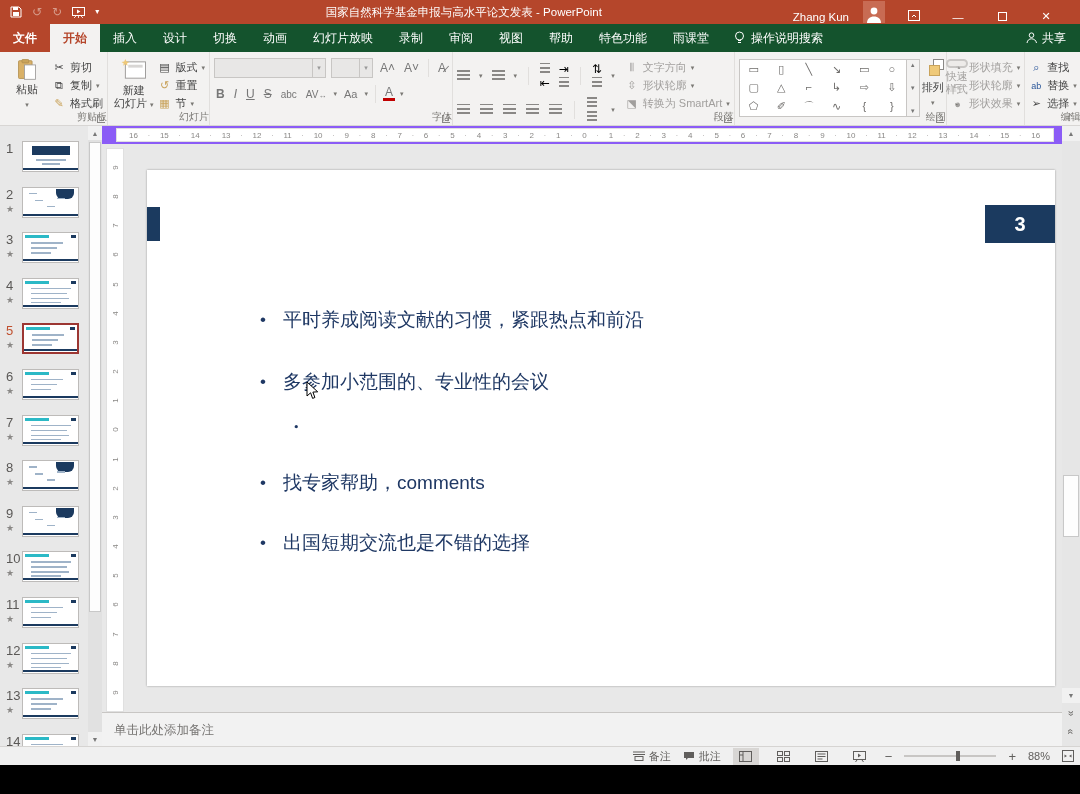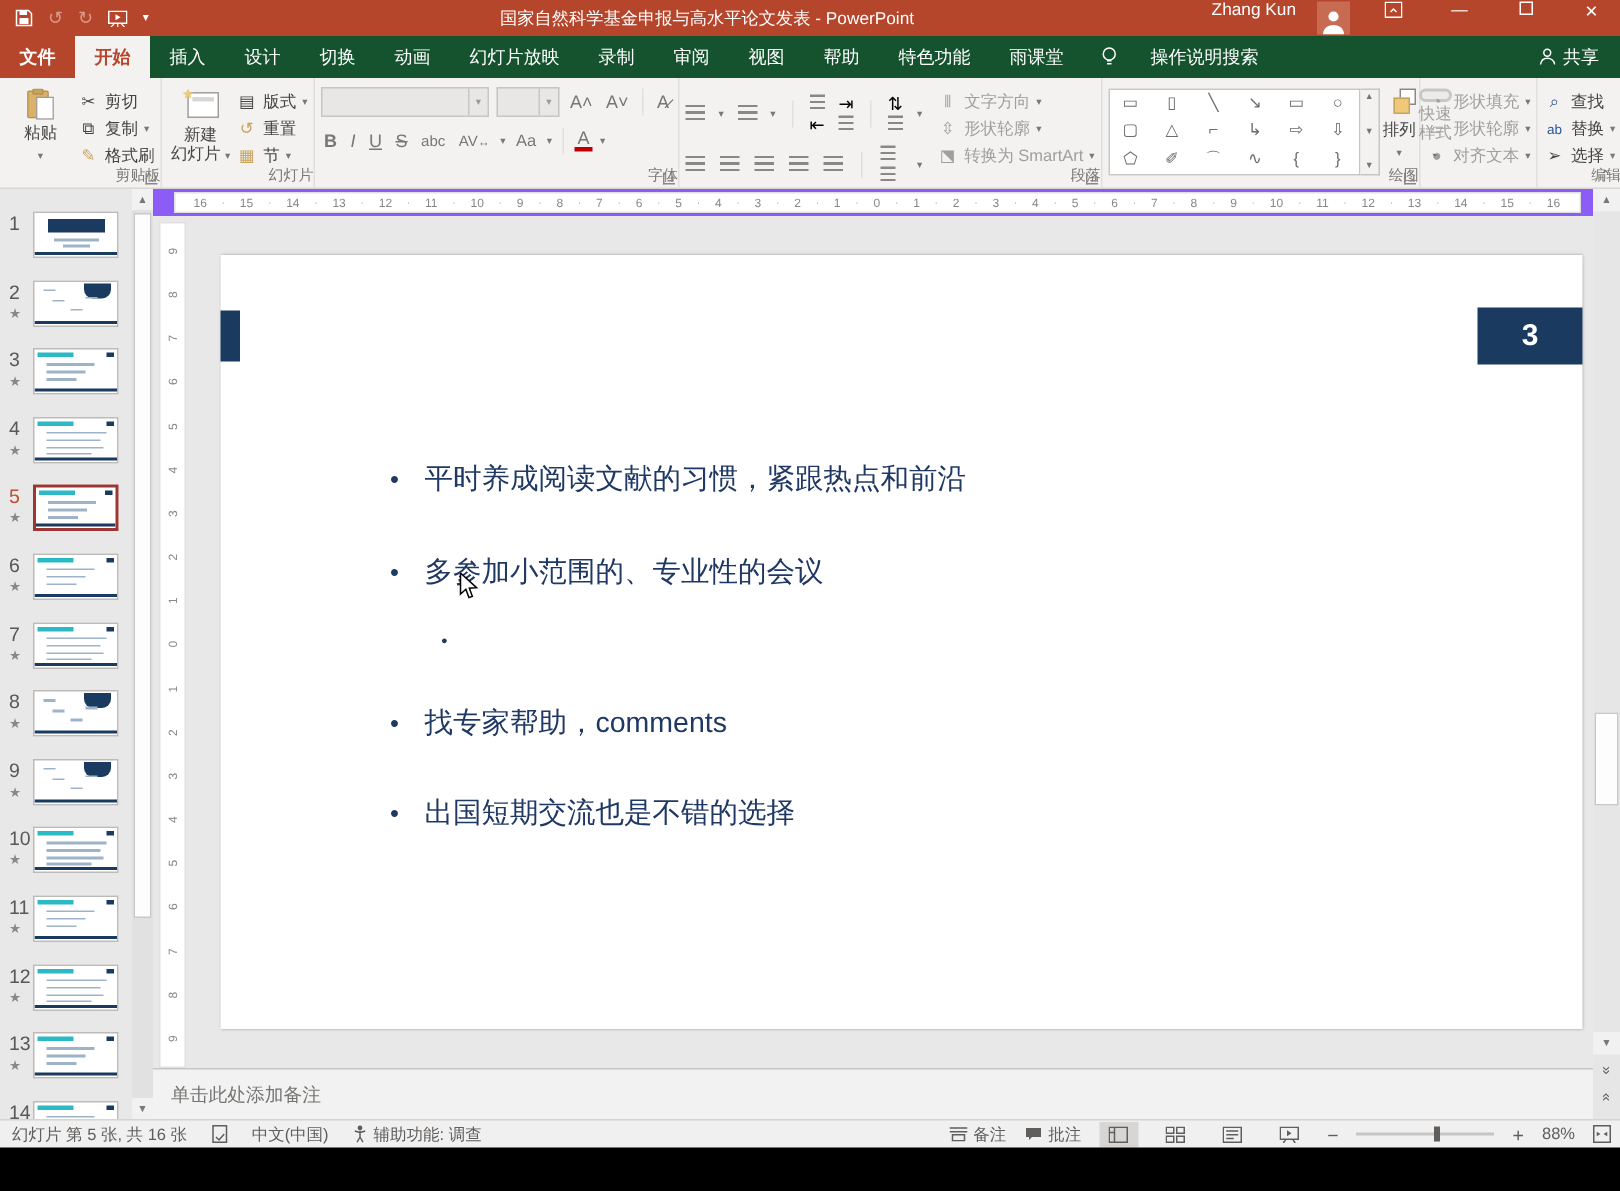--- a/index.html
+++ b/index.html
@@ -7,32 +7,32 @@
   body { font-family:"Liberation Sans","DejaVu Sans",sans-serif; font-size:12px; background:#000; }
   .app { position:absolute; left:0; top:0; width:1080px; height:794px; background:#E8E8E8; }
 
   
   .titlebar { position:absolute; left:0; top:0; width:1080px; height:24px; background:#B5462B; color:#fff; display:flex; align-items:center; }
   .qat { display:flex; align-items:center; gap:10px; padding-left:10px; width:150px; }
   .qat .qbtn { font-size:12px; color:#fff; cursor:default; line-height:24px; }
   .qat .dim { color:#D79B8A; }
   .qat .caret { font-size:8px; }
   .win-title { flex:1; text-align:center; font-size:11.5px; color:#fff; white-space:nowrap; overflow:hidden; }
-  .tb-right { display:flex; align-items:flex-start; gap:14px; padding-right:4px;margin-left:15px; }
+  .tb-right { display:flex; align-items:flex-end; gap:14px; padding-right:19px;margin-left:15px; }
   .tb-user { font-size:11.5px; }
   .tb-avatar { width:22px; height:22px; background:#C86B53; display:flex; align-items:flex-end; justify-content:center; }
   .win-ctl { width:30px; text-align:center; font-size:11px; color:#fff; }
   .maxbox { display:inline-block; width:9px; height:9px; border:1px solid #fff; }
 
   
   .tabrow { position:absolute; left:0; top:24px; width:1080px; height:28px; background:#14532d; display:flex; align-items:stretch; color:#fff; }
   .tab { padding:0 13px; display:flex; align-items:center; font-size:12px; white-space:nowrap; }
   .tab-file { background:#B5462B; font-weight:bold; }
   .tab.active { background:#F3F2F1; color:#B5462B; font-weight:bold; }
-  .tellme { display:flex; align-items:center; gap:22px; padding:0 12px; font-size:12px; }
+  .tellme { display:flex; align-items:center; gap:6px; padding:0 12px; font-size:12px; }
   .tabspacer { flex:1; }
   .share { display:flex; align-items:center; gap:5px; padding:0 14px; font-size:12px; }
 
   
   .ribbon { position:absolute; left:0; top:52px; width:1080px; height:74px; background:#F3F2F1; border-bottom:1px solid #D8D6D4; display:flex; }
   .rgroup { position:relative; height:100%; border-right:1px solid #E1DFDD; padding:4px 4px 14px 4px; display:flex; gap:2px; }
   .glabel { position:absolute; left:0; right:0; bottom:1px; text-align:right; font-size:10px; color:#7A7874; }
   .launcher { position:absolute; right:2px; bottom:2px; width:8px; height:8px; border-left:1px solid #8A8886; border-bottom:1px solid #8A8886; }
   .launcher:after { content:""; position:absolute; right:1px; bottom:1px; width:3px; height:3px; border-right:1px solid #8A8886; border-bottom:1px solid #8A8886; }
   .bigbtn { width:46px; display:flex; flex-direction:column; align-items:center; justify-content:flex-start; gap:2px; padding-top:3px; color:#444; font-size:11px; text-align:center; line-height:13px; }
@@ -396,21 +396,21 @@
             <span>形状填充</span>
             <span class="caret-s">▾</span>
           </div>
         <div class="sbtn grayed">
             <span class="ic">▱</span>
             <span>形状轮廓</span>
             <span class="caret-s">▾</span>
           </div>
         <div class="sbtn grayed">
             <span class="ic">◕</span>
-            <span>对齐文本</span>
+            <span>形状效果</span>
             <span class="caret-s">▾</span>
           </div>
       </div>
     </div>
 
     <div class="rgroup" style="width:80px; border-right:none">
       <div class="smallcol">
         <div class="sbtn">
             <span class="ic" style="color:#2B579A">⌕</span>
             <span>查找</span>
@@ -742,37 +742,20 @@
           <span class="dblchev">«</span>
         </div>
     </div>
 
     <div class="notesbar">
       <span>单击此处添加备注</span>
     </div>
   </div>
 
   <div class="statusbar">
-    <div class="sb-left">
-      <span class="sb-item">幻灯片 第 5 张, 共 16 张</span>
-      <span class="sb-item">
-        <svg width="11" height="12" viewBox="0 0 11 12">
-            <rect x="1" y="0.5" width="9" height="11" fill="none" stroke="#605E5C"></rect>
-            <path d="M3 8l2 2 3.5-4" fill="none" stroke="#605E5C"></path>
-          </svg>
-      </span>
-      <span class="sb-item">中文(中国)</span>
-      <span class="sb-item">
-        <svg width="10" height="12" viewBox="0 0 10 12">
-            <circle cx="5" cy="2" r="1.6" fill="#605E5C"></circle>
-            <path d="M5 4v4M5 5L1.5 4M5 5l3.5-1M5 8l-2 3.5M5 8l2 3.5" stroke="#605E5C" fill="none"></path>
-          </svg>
-        <span>辅助功能: 调查</span>
-      </span>
-    </div>
     <div class="sb-right">
       <span class="sb-item">
         <svg width="12" height="10" viewBox="0 0 12 10">
             <path d="M0 1h12M0 3.5h12" stroke="#605E5C"></path>
             <rect x="2" y="5.5" width="8" height="4" fill="none" stroke="#605E5C"></rect>
           </svg>
         <span>备注</span>
       </span>
       <span class="sb-item">
         <svg width="12" height="11" viewBox="0 0 12 11">

